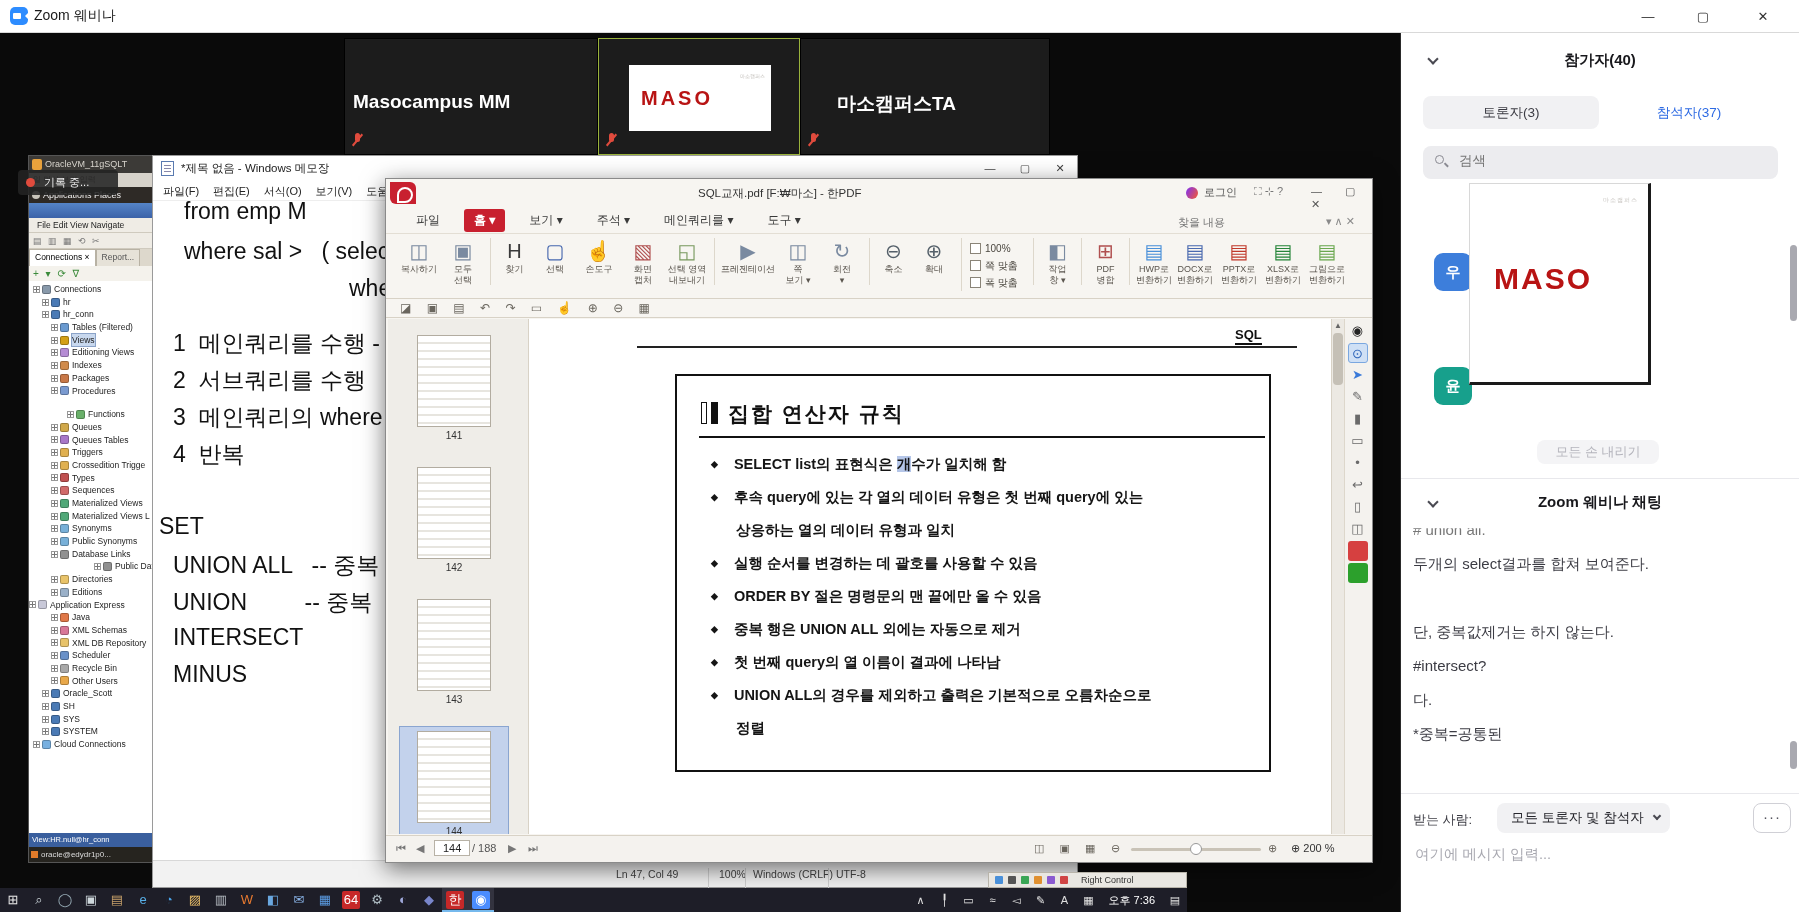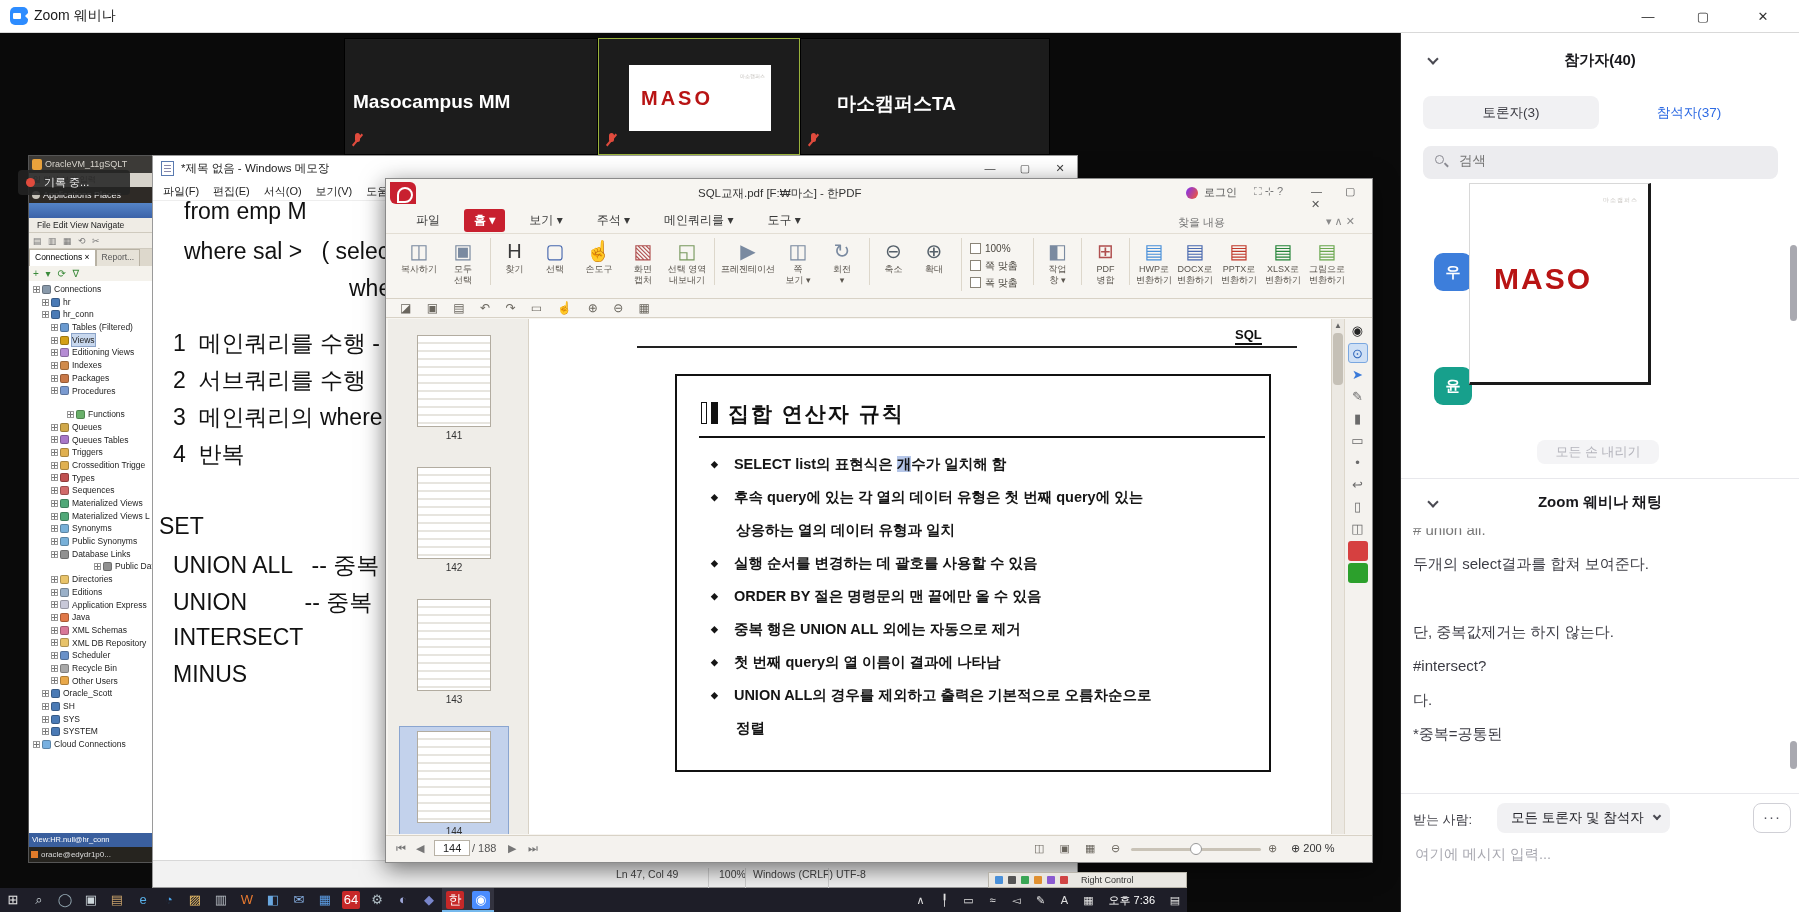--- a/index.html
+++ b/index.html
@@ -45,21 +45,21 @@
   .trow .exp{flex:0 0 7px;height:7px;margin-right:2px;border:1px solid #999;background:
       linear-gradient(#777,#777) 50% 50%/5px 1px no-repeat,
       linear-gradient(#777,#777) 50% 50%/1px 5px no-repeat,#fff;}
   .trow .tico{flex:0 0 9px;height:9px;margin-right:3px;border-radius:2px;border:1px solid rgba(0,0,0,.25);}
   .trow.hl .tlabel{background:#c8d8ee;outline:1px solid #8ba3c8;}
   .vm-status{position:absolute;left:0;bottom:15px;width:100%;height:14px;background:#3a5f9e;color:#fff;font-size:7.5px;line-height:14px;padding-left:3px;white-space:nowrap;overflow:hidden;}
   .vm-term{position:absolute;left:0;bottom:0;width:135px;height:15px;background:#26241f;color:#ddd;font-size:8px;line-height:15px;padding-left:12px;white-space:nowrap;overflow:hidden;}
   .vm-term::before{content:"";position:absolute;left:2px;top:4px;width:7px;height:7px;background:#e07b2a;}
 
   
-  #recpill{left:18px;top:170px;width:112px;height:25px;background:rgba(35,35,35,.88);border-radius:4px;z-index:6;color:#f2f2f2;font-size:11px;line-height:25px;padding-left:26px;white-space:nowrap;}
+  #recpill{left:18px;top:170px;width:100px;height:25px;background:rgba(35,35,35,.88);border-radius:4px;z-index:6;color:#f2f2f2;font-size:11px;line-height:25px;padding-left:26px;white-space:nowrap;}
   #recpill::before{content:"";position:absolute;left:8px;top:8px;width:9px;height:9px;border-radius:50%;background:#e04b3d;}
 
   
   #notepad{left:152px;top:155px;width:926px;height:733px;background:#fff;border:1px solid #9a9a9a;z-index:3;}
   .np-title{height:25px;background:#fff;font-size:11.5px;color:#222;line-height:25px;padding-left:28px;}
   .np-ico{position:absolute;left:8px;top:5px;width:13px;height:15px;border:1px solid #5a7ab0;background:linear-gradient(#fff,#fff) ,#fff;}
   .np-ico::before{content:"";position:absolute;left:2px;top:3px;width:7px;height:1px;background:#88a;box-shadow:0 3px 0 #88a,0 6px 0 #88a;}
   .np-ctl{position:absolute;top:0;width:34px;height:25px;text-align:center;line-height:25px;color:#444;font-size:11px;}
   .np-menu{height:20px;font-size:11px;color:#222;line-height:20px;padding-left:10px;border-bottom:1px solid #eee;}
   .np-menu span{margin-right:14px;}
@@ -317,21 +317,21 @@
         <div class="trow" style="padding-left: 22px;">
         <span class="exp"></span>
         <span class="tico" style="background: rgb(232, 195, 106);"></span>
         <span class="tlabel">Directories</span>
       </div>
         <div class="trow" style="padding-left: 22px;">
         <span class="exp"></span>
         <span class="tico" style="background: rgb(154, 176, 200);"></span>
         <span class="tlabel">Editions</span>
       </div>
-        <div class="trow" style="padding-left: 22px;">
+        <div class="trow" style="">
         <span class="exp"></span>
         <span class="tico" style="background: rgb(200, 200, 216);"></span>
         <span class="tlabel">Application Express</span>
       </div>
         <div class="trow" style="padding-left: 22px;">
         <span class="exp"></span>
         <span class="tico" style="background: rgb(224, 120, 72);"></span>
         <span class="tlabel">Java</span>
       </div>
         <div class="trow" style="padding-left: 22px;">

